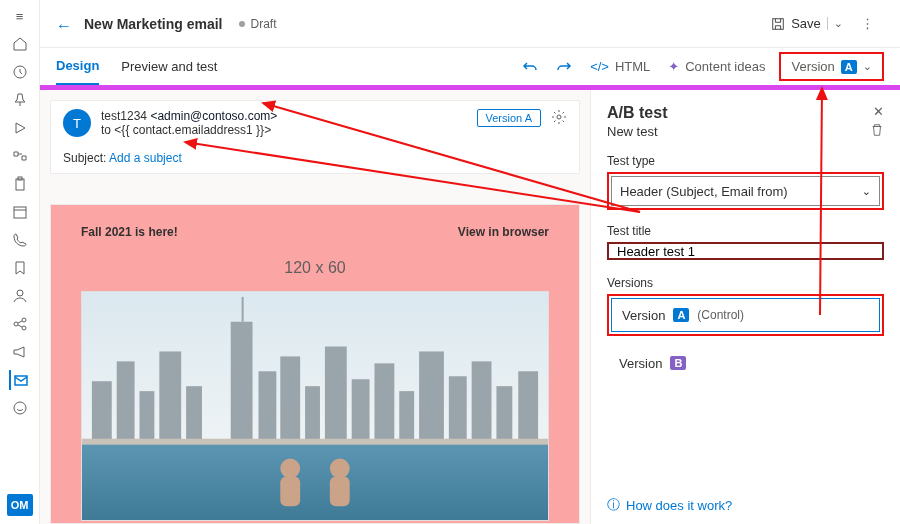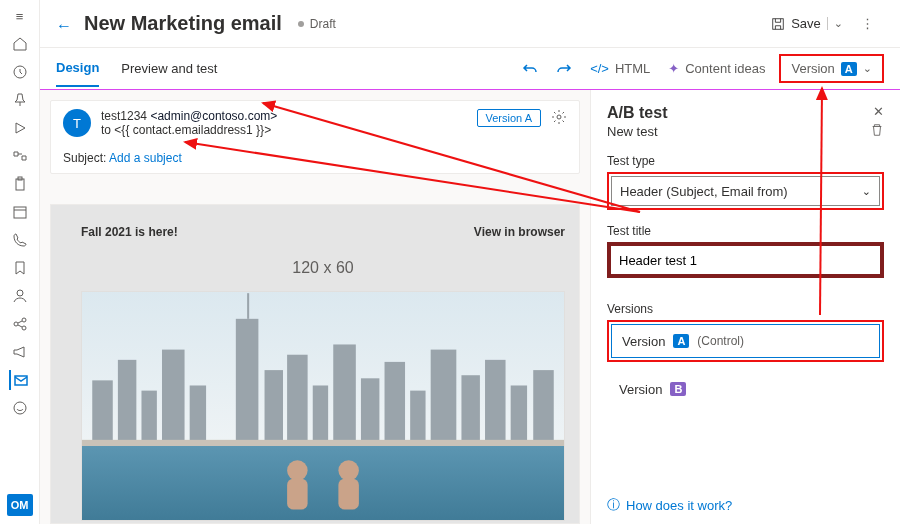--- a/index.html
+++ b/index.html
@@ -5,29 +5,29 @@
   * { box-sizing: border-box; font-family: 'Segoe UI', sans-serif; }
   body { margin: 0; width: 900px; height: 524px; background: #fff; font-size: 13px; color: #323130; position: relative; overflow: hidden; }
   .app { display: flex; height: 524px; }
   .leftbar { width: 40px; border-right: 1px solid #edebe9; display: flex; flex-direction: column; align-items: center; padding-top: 6px; gap: 8px; }
   .leftbar .ico { width: 20px; height: 20px; display: flex; align-items: center; justify-content: center; color: #605e5c; cursor: pointer; }
   .leftbar .ico.active { color: #0078d4; border-left: 2px solid #0078d4; margin-left:-2px; padding-left:2px;}
   .leftbar .om { margin-top: auto; margin-bottom: 8px; width: 26px; height: 22px; background: #0078d4; color: #fff; display:flex;align-items:center;justify-content:center;font-size:11px;font-weight:600;border-radius:2px;}
   .main { flex: 1; display: flex; flex-direction: column; }
   .topbar { height: 48px; display: flex; align-items: center; padding: 0 16px; border-bottom: 1px solid #edebe9; }
   .back { color: #0078d4; font-size: 16px; margin-right: 12px; cursor:pointer;}
-  .title { font-size: 20px; font-weight: 600; margin-right: 16px; }
+  .title { font-size: 14px; font-weight: 600; margin-right: 16px; }
   .draft-dot { width: 6px; height: 6px; border-radius: 50%; background: #a19f9d; margin-right: 6px; }
   .draft { color: #605e5c; font-size: 12px; }
   .topbar .spacer { flex: 1; }
   .save-group { display: flex; align-items: center; gap: 6px; color: #323130; cursor:pointer; margin-right: 8px;}
   .save-chevron { border-left: 1px solid #c8c6c4; padding-left: 6px; color:#605e5c; }
   .more { margin: 0 10px; color:#605e5c; cursor:pointer;}
   .golive { background: #0078d4; color: #fff; border: none; height: 30px; padding: 0 16px; font-size: 13px; font-weight: 600; cursor:pointer; border-radius:2px;}
-  .secondbar { height: 42px; display: flex; align-items: center; padding: 0 16px; border-bottom: 1px solid #d946ef; justify-content: space-between; }
+  .secondbar { height: 42px; display: flex; align-items: center; padding: 0 16px; border-bottom: 5px solid #d946ef; justify-content: space-between; }
   .tab { margin-right: 22px; color: #323130; cursor:pointer; padding-bottom:10px; padding-top:10px;}
   .tab.active { color: #0078d4; border-bottom: 2px solid #0078d4; font-weight:600;}
   .secondbar .spacer { flex: 1; }
   .tool { margin-left: 18px; color:#605e5c; cursor:pointer; display:flex; align-items:center; gap:6px;}
   .tool.blue { color:#0078d4;}
   .version-pill-wrap { border:2px solid #e11; padding:2px 4px; margin-left:14px; display:flex; align-items:center;}
   .version-pill { display:flex; align-items:center; gap:6px; color:#605e5c; cursor:pointer; padding:3px 6px;}
   .badge-a { background:#0078d4; color:#fff; font-size:11px; font-weight:600; padding:0 4px; border-radius:2px; line-height:14px;}
   .badge-b { background:#8661c5; color:#fff; font-size:11px; font-weight:600; padding:0 4px; border-radius:2px; line-height:14px;}
   .workspace { flex:1; display:flex; }
@@ -35,38 +35,38 @@
   .email-header { background:#fff; border:1px solid #edebe9; padding:8px 12px; border-radius:2px;}
   .row1 { display:flex; align-items:flex-start;}
   .avatar { width:28px;height:28px;border-radius:50%;background:#0078d4;color:#fff;display:flex;align-items:center;justify-content:center;font-size:13px;margin-right:10px;}
   .from-block { flex:1; font-size:12px; color:#323130;}
   .from-line .gray { color:#0f172a;}
   .version-a-outline { border:1px solid #0078d4; color:#0078d4; font-size:11px; padding:2px 8px; border-radius:2px; margin-right:10px; cursor:pointer;}
   .gear { color:#605e5c; cursor:pointer;}
   .subject-row { margin-top:8px; padding-top:6px; font-size:12px;}
   .subject-row .label { color:#323130;margin-top:28px;}
   .subject-row .link { color:#0078d4; cursor:pointer;}
-  .email-body { background:#e5e5e5; border:1px solid #edebe9; margin-top:30px; padding:20px 14px 0 30px; flex:1; overflow:hidden;}
+  .email-body { background:#fca5a5; border:1px solid #edebe9; margin-top:30px; padding:20px 30px 0 30px; flex:1; overflow:hidden;}
   .body-top { display:flex; justify-content:space-between; font-size:12px; font-weight:600;}
   .view-browser { cursor:pointer;}
   .logo-ph { margin:20px auto 14px auto; color:#605e5c; text-align:center; font-size:16px;}
   .hero-img { width:100%; height:230px; border:1px solid #e1dfdd; position:relative; overflow:hidden;}
 
   
   .panel { flex:1; border-left:1px solid #edebe9; padding: 14px 16px; position:relative;}
   .panel-head { display:flex; align-items:flex-start; justify-content:space-between; margin-bottom:1px;}
   .panel-head h3 { margin:0; font-size:16px; font-weight:600;}
   .close-x { color:#605e5c; cursor:pointer;}
   .newtest-row { display:flex; justify-content:space-between; align-items:center; margin-bottom:14px;}
   .newtest-row .nt { font-size:13px;}
   .trash { color:#605e5c; cursor:pointer;}
   .field-label { font-size:12px; margin-bottom:4px;}
   .select-wrap { border:2px solid #e11; padding:2px; margin-bottom:14px;}
   .select { border:1px solid #8a8886; height:30px; display:flex; align-items:center; justify-content:space-between; padding:0 8px; font-size:13px; cursor:pointer;}
-  .text-input { border:4px solid #7f1d1d; height:36px; width:100%; padding:0 8px; font-size:13px; margin-bottom:24px;}
+  .text-input { border:2px solid #7f1d1d; height:18px; width:100%; padding:0 8px; font-size:13px; margin-bottom:16px;}
   .version-item-wrap { border:2px solid #e11; padding:2px; margin-bottom:8px;}
   .version-item { border:1px solid #0078d4; height:34px; display:flex; align-items:center; padding:0 10px; gap:8px; font-size:13px; cursor:pointer;}
   .version-item .ctrl { color:#605e5c; font-size:12px;}
   .version-item-b-wrap { padding:2px; margin-bottom:8px;}
   .version-item-b { height:34px; display:flex; align-items:center; padding:0 10px; gap:8px; font-size:13px; cursor:pointer;}
   .howwork { position:absolute; bottom:10px; left:16px; color:#0078d4; font-size:13px; cursor:pointer; display:flex; align-items:center; gap:6px;}
   svg.overlay { position:absolute; top:0; left:0; pointer-events:none; }
   .chev { font-size:11px;}
 </style>
 </head>

